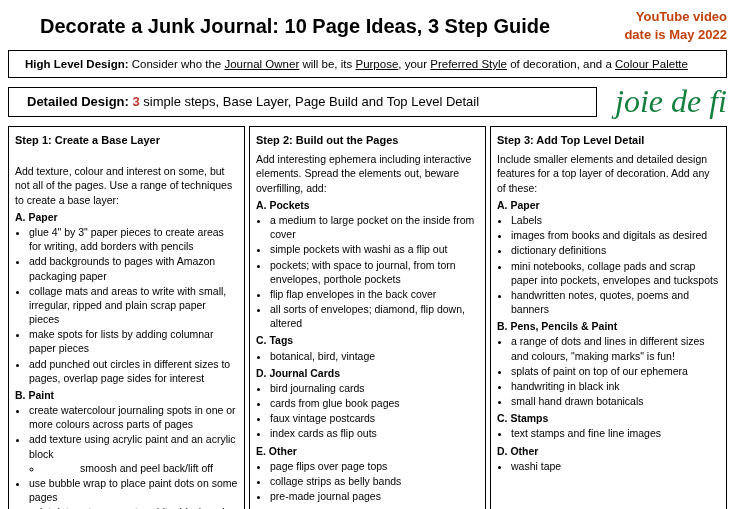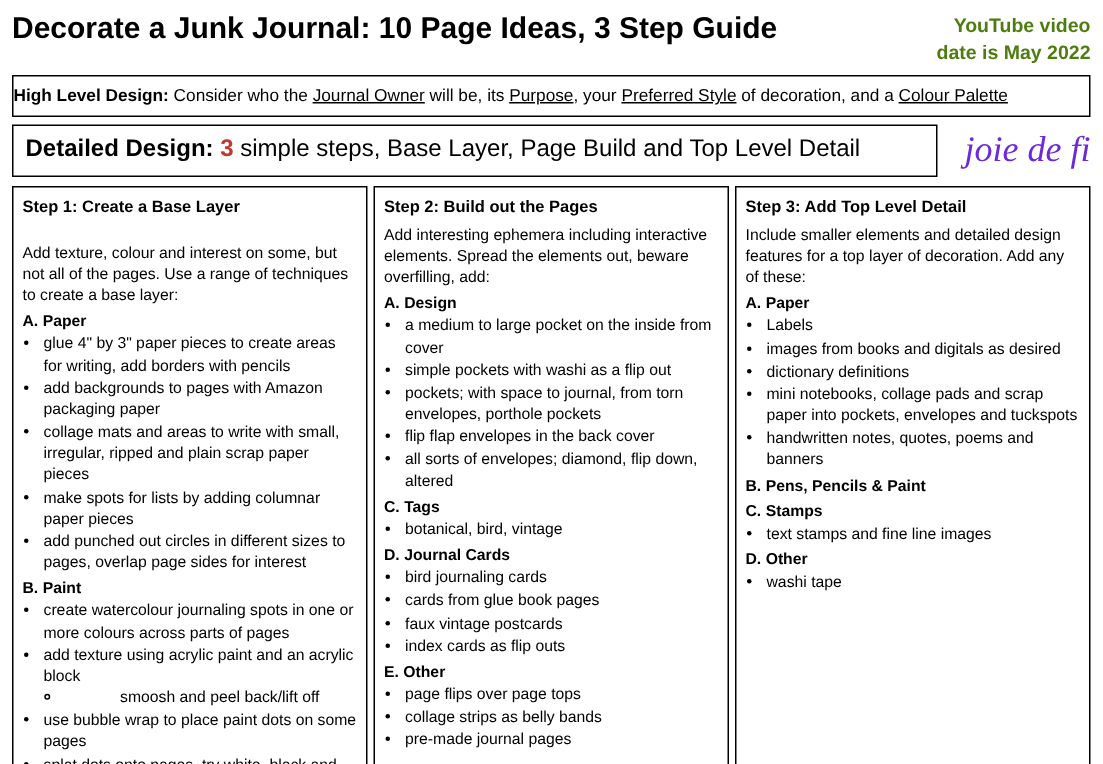--- a/index.html
+++ b/index.html
@@ -8,63 +8,64 @@
       font-size: 11px;
       background: #fff;
       width: 735px;
       min-height: 509px;
       padding: 8px;
       color: #000;
     }
     .header-row {
       display: flex;
       justify-content: space-between;
-      align-items: flex-start;
+      align-items: center;
       margin-bottom: 6px;
+      margin-left: 32px;
     }
     .main-title {
       font-size: 20px;
       font-weight: bold;
       color: #000;
     }
     .youtube-info {
       text-align: right;
-      color: #4d7c0f;
+      color: #c2410c;
       font-size: 13px;
       font-weight: bold;
       line-height: 1.4;
     }
     .high-level-box {
       border: 1.5px solid #000;
-      padding: 5px 0;
+      padding: 5px 16px;
       margin-bottom: 5px;
       font-size: 11.5px;
       line-height: 1.4;
     }
     .high-level-box b { font-weight: bold; }
     .underline { text-decoration: underline; }
     .detailed-row {
       display: flex;
       align-items: center;
       margin-bottom: 6px;
       gap: 8px;
     }
     .detailed-box {
       border: 1.5px solid #000;
-      padding: 5px 8px;
-      font-size: 16px;
+      padding: 5px 18px;
+      font-size: 13px;
       flex: 1;
       line-height: 1.4;
     }
     .detailed-box b { font-weight: bold; }
     .red-bold { color: #c0392b; font-weight: bold; }
     .joie-text {
-      font-size: 24px;
+      font-size: 32px;
       font-style: italic;
-      color: #6d28d9;
+      color: #15803d;
       font-family: Georgia, serif;
       white-space: nowrap;
       padding-left: 10px;
     }
     .steps-container {
       display: flex;
       gap: 4px;
       flex: 1;
     }
     .step-col {
@@ -144,21 +145,21 @@
       <li>splat dots onto pages, try white, black and greens</li>
 
     </ul>
 
   </div>
 
   <div class="step-col">
     <div class="step-title"><span>Step 2: Build out the Pages</span></div>
     <div style="margin-bottom:3px;">Add interesting ephemera including interactive elements. Spread the elements out, beware overfilling, add:</div>
 
-    <div class="section-letter">A. Design</div>
+    <div class="section-letter">A. Pockets</div>
     <ul>
       <li>a medium to large pocket on the inside from cover</li>
       <li>simple pockets with washi as a flip out</li>
       <li>pockets; with space to journal, from torn envelopes, porthole pockets</li>
     </ul>
 
     <ul>
       <li>flip flap envelopes in the back cover</li>
       <li>all sorts of envelopes; diamond, flip down, altered</li>
     </ul>
@@ -192,20 +193,26 @@
     <div class="section-letter">A. Paper</div>
     <ul>
       <li>Labels</li>
       <li>images from books and digitals as desired</li>
       <li>dictionary definitions</li>
       <li>mini notebooks, collage pads and scrap paper into pockets, envelopes and tuckspots</li>
       <li>handwritten notes, quotes, poems and banners</li>
     </ul>
 
     <div class="section-letter">B. Pens, Pencils &amp; Paint</div>
+    <ul>
+      <li>a range of dots and lines in different sizes and colours, "making marks" is fun!</li>
+      <li>splats of paint on top of our ephemera</li>
+      <li>handwriting in black ink</li>
+      <li>small hand drawn botanicals</li>
+    </ul>
 
     <div class="section-letter">C. Stamps</div>
     <ul>
       <li>text stamps and fine line images</li>
     </ul>
 
     <div class="section-letter">D. Other</div>
     <ul>
       <li>washi tape</li>
     </ul>

